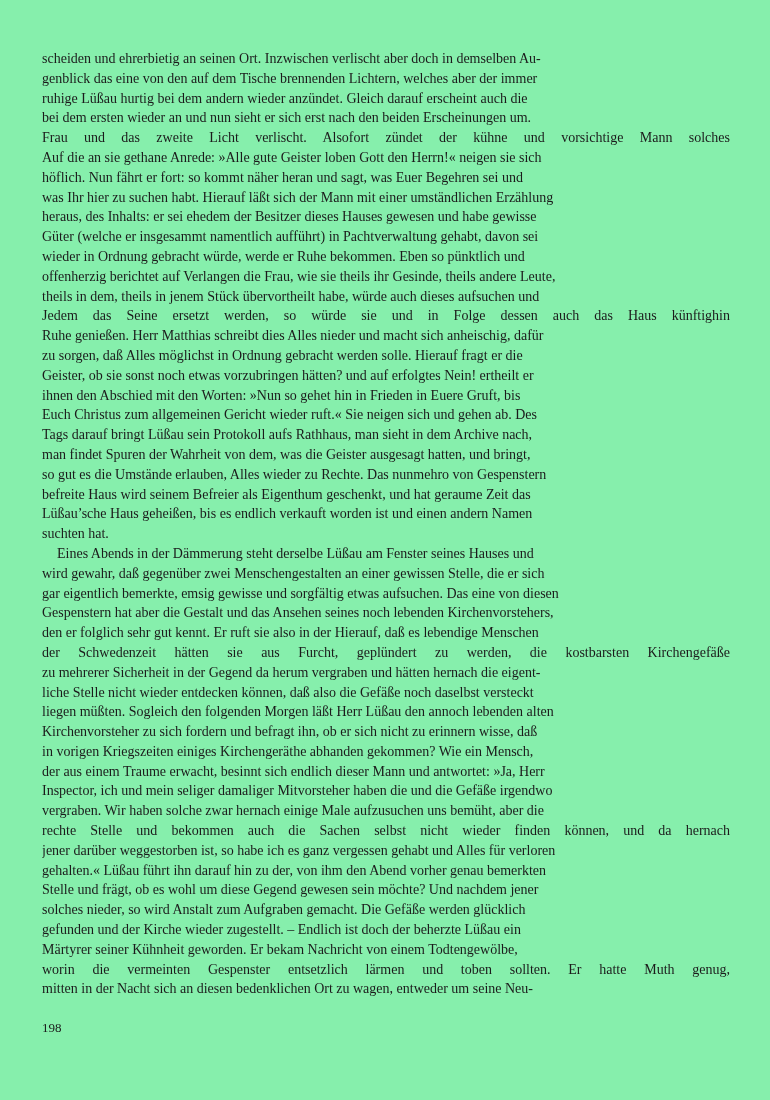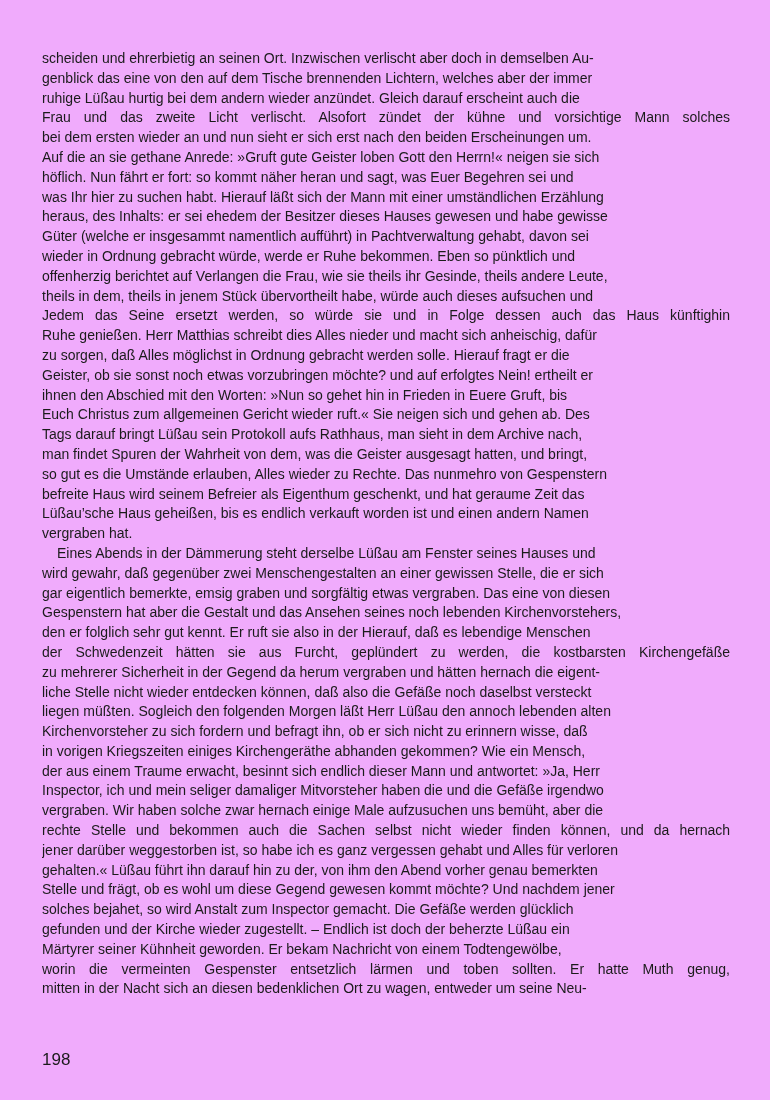--- a/index.html
+++ b/index.html
@@ -4,23 +4,23 @@
 <style>
   html, body {
     margin: 0;
     padding: 0;
     background: #ffffff;
   }
   .page {
     position: relative;
     width: 770px;
     height: 1100px;
-    background: #f0abfc;
+    background: #86efac;
     overflow: hidden;
-    font-family: Liberation Sans, sans-serif;
+    font-family: Liberation Serif, serif;
     color: #1b1b1b;
   }
   .text-block {
     position: absolute;
     left: 42px;
     top: 49px;
     width: 688px;
   }
   .line {
     font-size: 14px;
@@ -34,73 +34,73 @@
   .line.no-justify {
     text-align: left;
     text-align-last: left;
   }
   .line.indent {
     padding-left: 15px;
   }
   .page-number {
     position: absolute;
     left: 42px;
-    top: 1050px;
-    font-size: 17px;
+    top: 1020px;
+    font-size: 13px;
     color: #1b1b1b;
   }
 </style>
 </head>
 <body>
 
 <div class="page">
   <div class="text-block">
       <div class="line no-justify">scheiden und ehrerbietig an seinen Ort. Inzwischen verlischt aber doch in demselben Au-</div>
       <div class="line no-justify">genblick das eine von den auf dem Tische brennenden Lichtern, welches aber der immer</div>
       <div class="line no-justify">ruhige Lüßau hurtig bei dem andern wieder anzündet. Gleich darauf erscheint auch die</div>
+      <div class="line no-justify">bei dem ersten wieder an und nun sieht er sich erst nach den beiden Erscheinungen um.</div>
       <div class="line">Frau und das zweite Licht verlischt. Alsofort zündet der kühne und vorsichtige Mann solches</div>
-      <div class="line no-justify">bei dem ersten wieder an und nun sieht er sich erst nach den beiden Erscheinungen um.</div>
-      <div class="line no-justify">Auf die an sie gethane Anrede: »Gruft gute Geister loben Gott den Herrn!« neigen sie sich</div>
+      <div class="line no-justify">Auf die an sie gethane Anrede: »Alle gute Geister loben Gott den Herrn!« neigen sie sich</div>
       <div class="line no-justify">höflich. Nun fährt er fort: so kommt näher heran und sagt, was Euer Begehren sei und</div>
       <div class="line no-justify">was Ihr hier zu suchen habt. Hierauf läßt sich der Mann mit einer umständlichen Erzählung</div>
       <div class="line no-justify">heraus, des Inhalts: er sei ehedem der Besitzer dieses Hauses gewesen und habe gewisse</div>
       <div class="line no-justify">Güter (welche er insgesammt namentlich aufführt) in Pachtverwaltung gehabt, davon sei</div>
       <div class="line no-justify">wieder in Ordnung gebracht würde, werde er Ruhe bekommen. Eben so pünktlich und</div>
       <div class="line no-justify">offenherzig berichtet auf Verlangen die Frau, wie sie theils ihr Gesinde, theils andere Leute,</div>
       <div class="line no-justify">theils in dem, theils in jenem Stück übervortheilt habe, würde auch dieses aufsuchen und</div>
       <div class="line">Jedem das Seine ersetzt werden, so würde sie und in Folge dessen auch das Haus künftighin</div>
       <div class="line no-justify">Ruhe genießen. Herr Matthias schreibt dies Alles nieder und macht sich anheischig, dafür</div>
       <div class="line no-justify">zu sorgen, daß Alles möglichst in Ordnung gebracht werden solle. Hierauf fragt er die</div>
-      <div class="line no-justify">Geister, ob sie sonst noch etwas vorzubringen möchte? und auf erfolgtes Nein! ertheilt er</div>
+      <div class="line no-justify">Geister, ob sie sonst noch etwas vorzubringen hätten? und auf erfolgtes Nein! ertheilt er</div>
       <div class="line no-justify">ihnen den Abschied mit den Worten: »Nun so gehet hin in Frieden in Euere Gruft, bis</div>
       <div class="line no-justify">Euch Christus zum allgemeinen Gericht wieder ruft.« Sie neigen sich und gehen ab. Des</div>
       <div class="line no-justify">Tags darauf bringt Lüßau sein Protokoll aufs Rathhaus, man sieht in dem Archive nach,</div>
       <div class="line no-justify">man findet Spuren der Wahrheit von dem, was die Geister ausgesagt hatten, und bringt,</div>
       <div class="line no-justify">so gut es die Umstände erlauben, Alles wieder zu Rechte. Das nunmehro von Gespenstern</div>
       <div class="line no-justify">befreite Haus wird seinem Befreier als Eigenthum geschenkt, und hat geraume Zeit das</div>
       <div class="line no-justify">Lüßau’sche Haus geheißen, bis es endlich verkauft worden ist und einen andern Namen</div>
-      <div class="line no-justify">vergraben hat.</div>
+      <div class="line no-justify">suchten hat.</div>
       <div class="line indent no-justify">Eines Abends in der Dämmerung steht derselbe Lüßau am Fenster seines Hauses und</div>
       <div class="line no-justify">wird gewahr, daß gegenüber zwei Menschengestalten an einer gewissen Stelle, die er sich</div>
-      <div class="line no-justify">gar eigentlich bemerkte, emsig graben und sorgfältig etwas vergraben. Das eine von diesen</div>
+      <div class="line no-justify">gar eigentlich bemerkte, emsig gewisse und sorgfältig etwas aufsuchen. Das eine von diesen</div>
       <div class="line no-justify">Gespenstern hat aber die Gestalt und das Ansehen seines noch lebenden Kirchenvorstehers,</div>
       <div class="line no-justify">den er folglich sehr gut kennt. Er ruft sie also in der Hierauf, daß es lebendige Menschen</div>
       <div class="line">der Schwedenzeit hätten sie aus Furcht, geplündert zu werden, die kostbarsten Kirchengefäße</div>
       <div class="line no-justify">zu mehrerer Sicherheit in der Gegend da herum vergraben und hätten hernach die eigent-</div>
       <div class="line no-justify">liche Stelle nicht wieder entdecken können, daß also die Gefäße noch daselbst versteckt</div>
       <div class="line no-justify">liegen müßten. Sogleich den folgenden Morgen läßt Herr Lüßau den annoch lebenden alten</div>
       <div class="line no-justify">Kirchenvorsteher zu sich fordern und befragt ihn, ob er sich nicht zu erinnern wisse, daß</div>
       <div class="line no-justify">in vorigen Kriegszeiten einiges Kirchengeräthe abhanden gekommen? Wie ein Mensch,</div>
       <div class="line no-justify">der aus einem Traume erwacht, besinnt sich endlich dieser Mann und antwortet: »Ja, Herr</div>
       <div class="line no-justify">Inspector, ich und mein seliger damaliger Mitvorsteher haben die und die Gefäße irgendwo</div>
       <div class="line no-justify">vergraben. Wir haben solche zwar hernach einige Male aufzusuchen uns bemüht, aber die</div>
       <div class="line">rechte Stelle und bekommen auch die Sachen selbst nicht wieder finden können, und da hernach</div>
       <div class="line no-justify">jener darüber weggestorben ist, so habe ich es ganz vergessen gehabt und Alles für verloren</div>
       <div class="line no-justify">gehalten.« Lüßau führt ihn darauf hin zu der, von ihm den Abend vorher genau bemerkten</div>
-      <div class="line no-justify">Stelle und frägt, ob es wohl um diese Gegend gewesen kommt möchte? Und nachdem jener</div>
-      <div class="line no-justify">solches bejahet, so wird Anstalt zum Inspector gemacht. Die Gefäße werden glücklich</div>
+      <div class="line no-justify">Stelle und frägt, ob es wohl um diese Gegend gewesen sein möchte? Und nachdem jener</div>
+      <div class="line no-justify">solches nieder, so wird Anstalt zum Aufgraben gemacht. Die Gefäße werden glücklich</div>
       <div class="line no-justify">gefunden und der Kirche wieder zugestellt. – Endlich ist doch der beherzte Lüßau ein</div>
       <div class="line no-justify">Märtyrer seiner Kühnheit geworden. Er bekam Nachricht von einem Todtengewölbe,</div>
       <div class="line">worin die vermeinten Gespenster entsetzlich lärmen und toben sollten. Er hatte Muth genug,</div>
       <div class="line no-justify">mitten in der Nacht sich an diesen bedenklichen Ort zu wagen, entweder um seine Neu-</div>
     </div>
   <div class="page-number">198</div>
 </div>
 
 </body></html>

